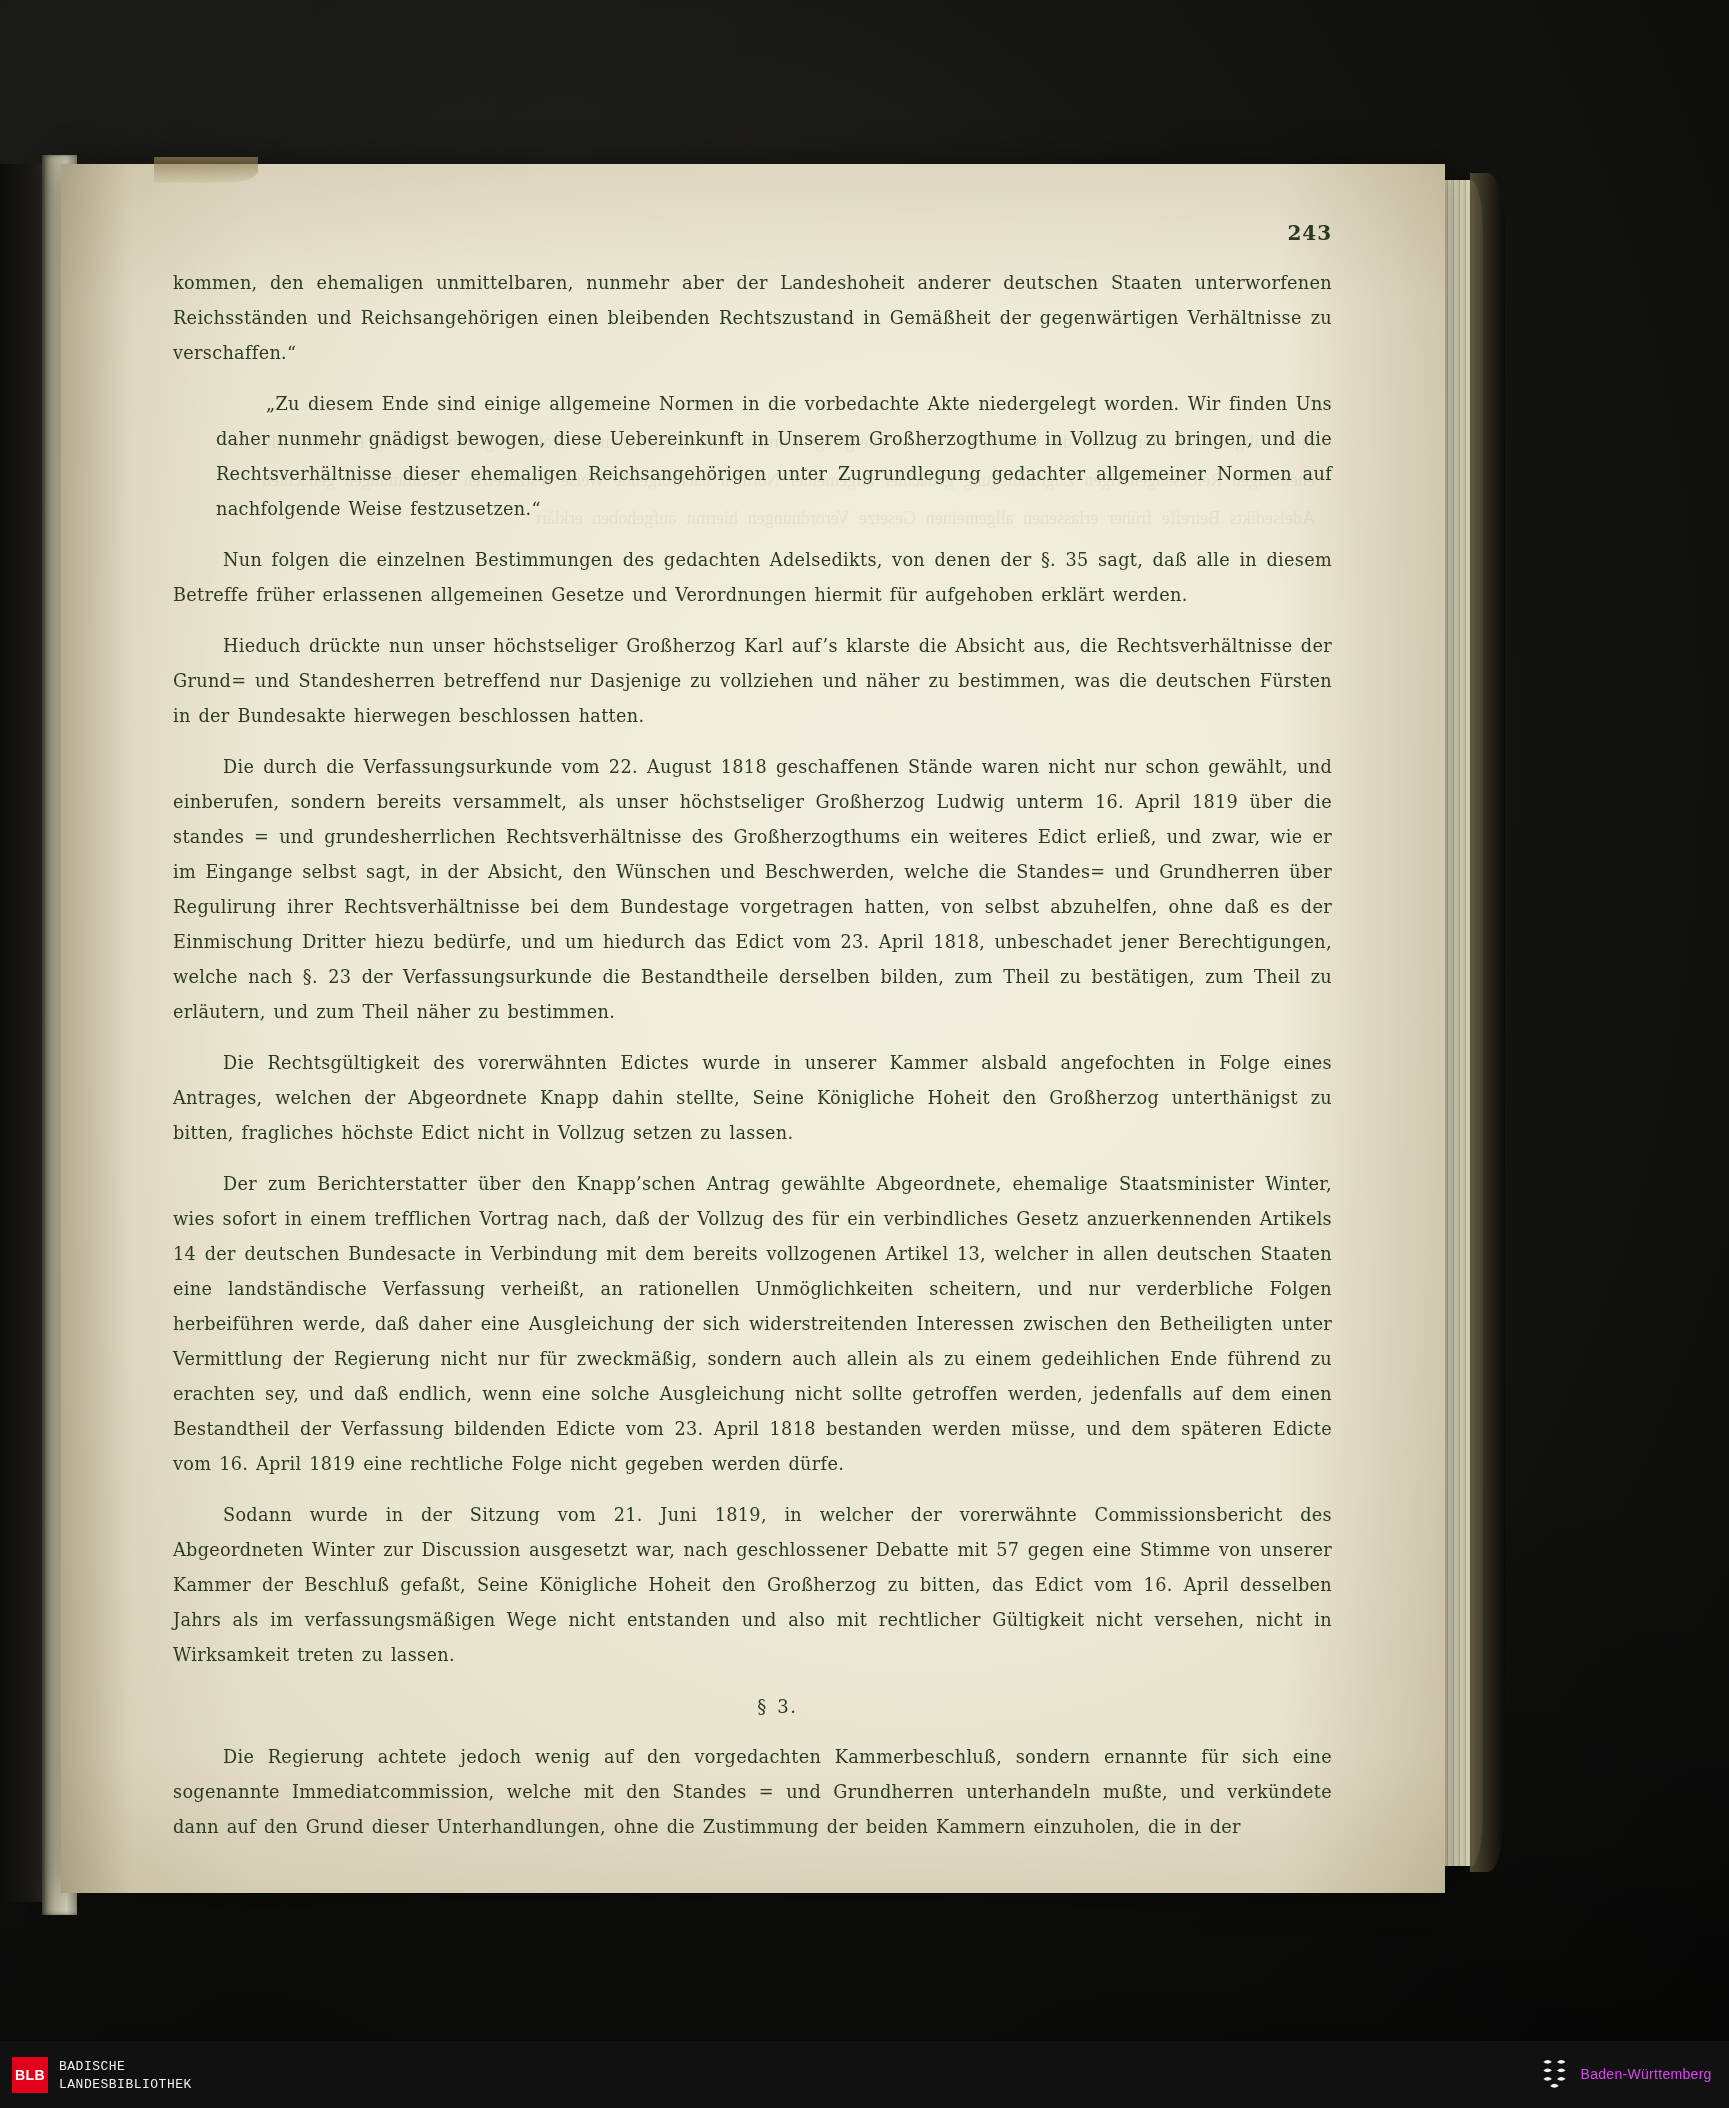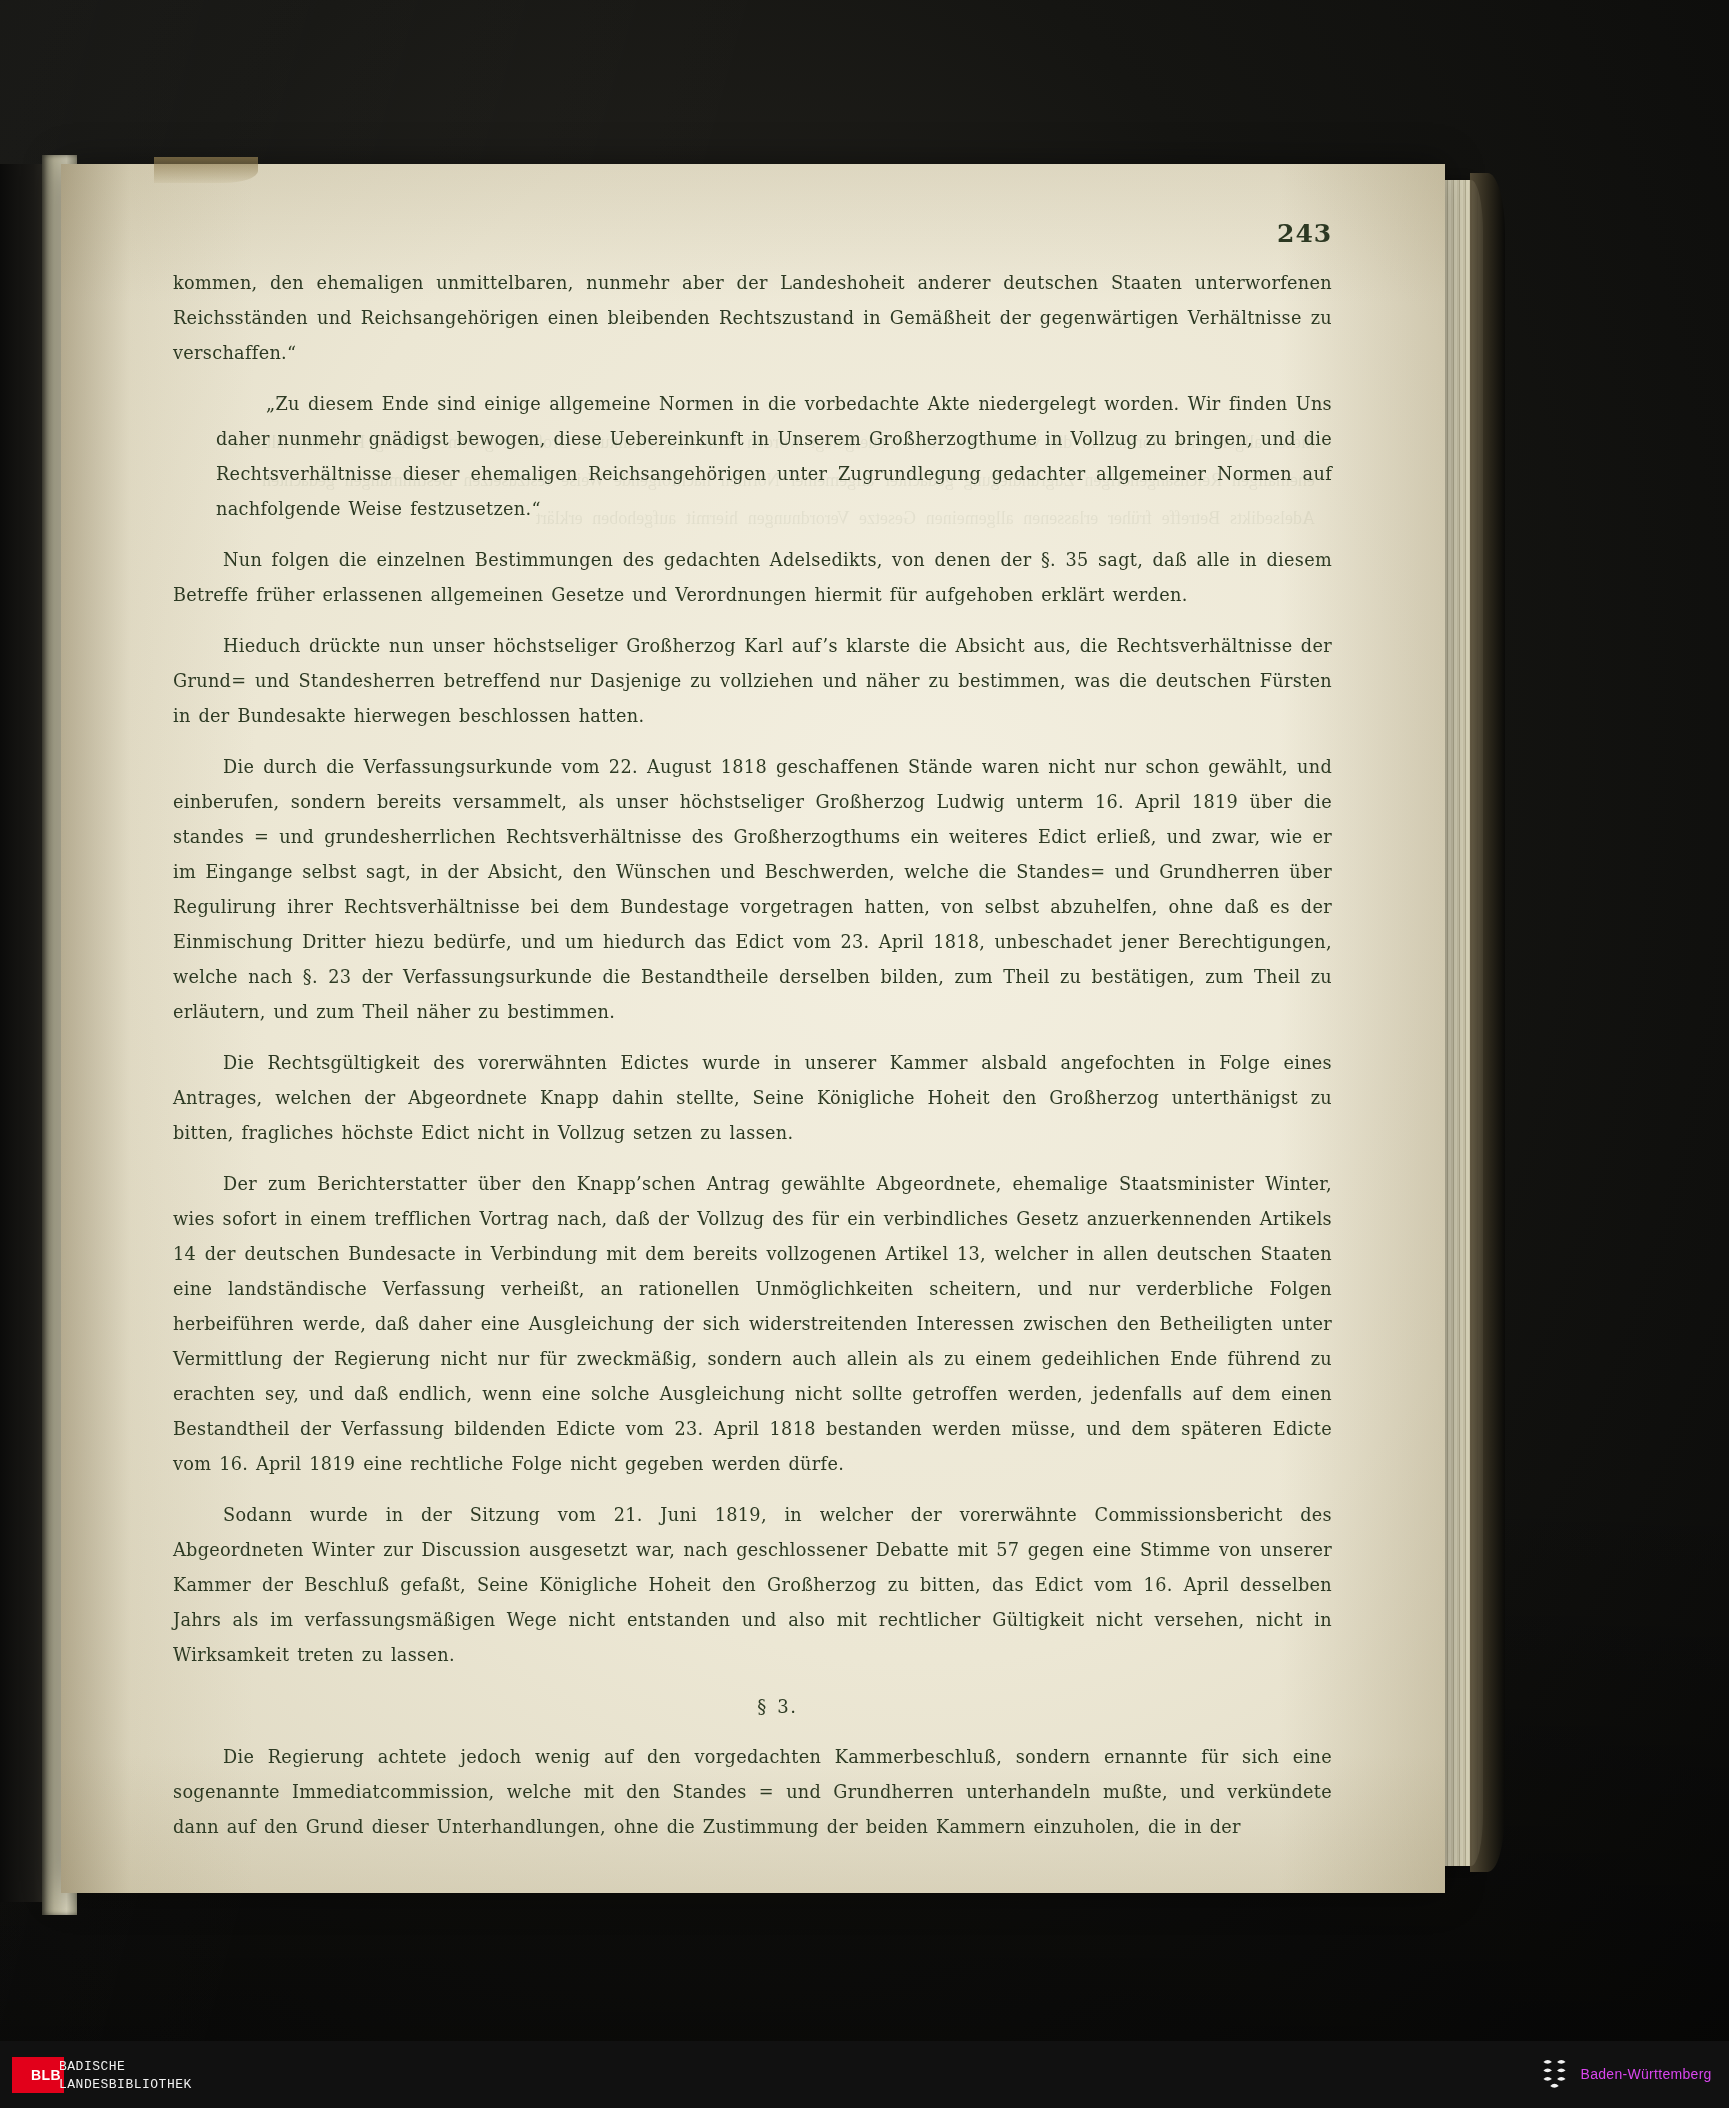--- a/index.html
+++ b/index.html
@@ -148,21 +148,21 @@
     font-family: "DejaVu Serif", "Liberation Serif", serif;
     font-size: 17.7px;
     line-height: 35px;
     text-align: justify;
     letter-spacing: 0.3px;
   }
   .folio {
     position: absolute;
     right: 0;
     top: 0;
-    font-size: 25px;
+    font-size: 20px;
     font-weight: bold;
     color: #2c3822;
     letter-spacing: 0.9px;
   }
   .body {
     margin-top: 50px;
   }
   .body p {
     margin: 16px 0 0 0;
     text-indent: 50px;
@@ -206,21 +206,20 @@
     height: 36px;
     background: #e2001a;
     color: #ffffff;
     font-family: "Liberation Sans", sans-serif;
     font-size: 14px;
     font-weight: bold;
     display: flex;
     align-items: center;
     justify-content: center;
     letter-spacing: 0.4px;
-    padding-left: 16px;
   }
   .blb-text {
     position: absolute;
     left: 59px;
     top: 17.3px;
     color: #f2f2f2;
     font-family: Liberation Mono, monospace;
     font-size: 13px;
     line-height: 17.3px;
     letter-spacing: 0.5px;

